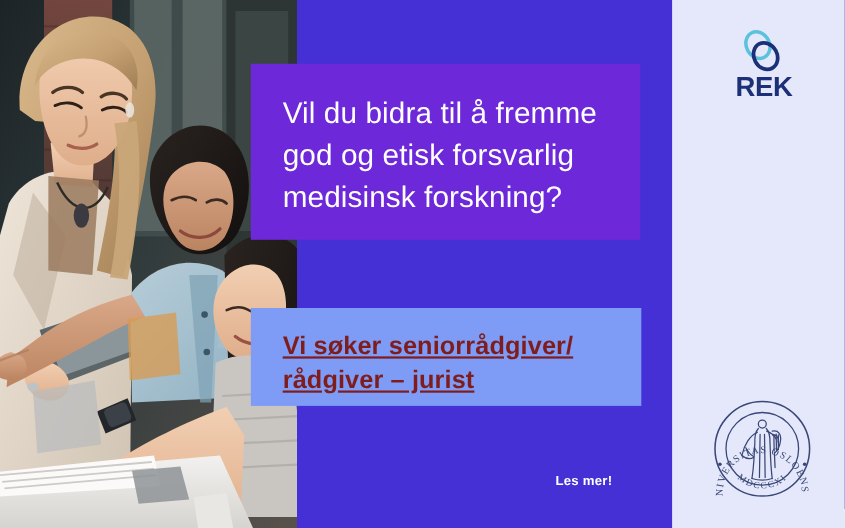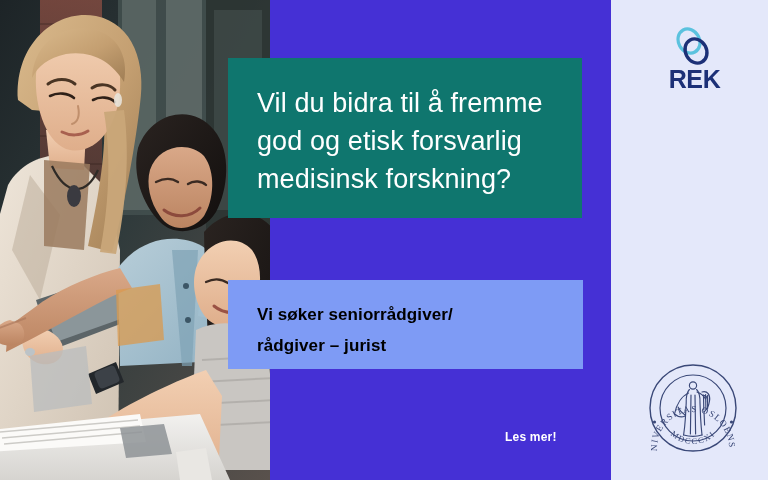--- a/index.html
+++ b/index.html
@@ -46,21 +46,21 @@
     height: 480px;
     background: #E4E8FA;
   }
 
   
   .headline-box {
     position: absolute;
     left: 228px; top: 58px;
     width: 354px;
     height: 160px;
-    background: #0f766e;
+    background: #6d28d9;
     box-sizing: border-box;
     padding: 26px 0 0 29px;
   }
   .headline-text {
     color: #ffffff;
     font-size: 27px;
     line-height: 38px;
     font-weight: 400;
     letter-spacing: 0.1px;
     white-space: pre-line;
@@ -69,26 +69,27 @@
   .subhead-box {
     position: absolute;
     left: 228px; top: 280px;
     width: 355px;
     height: 89px;
     background: #7E9BF5;
     box-sizing: border-box;
     padding: 19px 0 0 29px;
   }
   .subhead-text {
-    color: #000000;
-    font-size: 17px;
+    color: #7f1d1d;
+    font-size: 23px;
     line-height: 31px;
     font-weight: bold;
     letter-spacing: 0.1px;
     white-space: pre-line;
+    text-decoration: underline;
   }
 
   
   .cta {
     position: absolute;
     left: 505px; top: 430px;
     color: #ffffff;
     font-size: 12px;
     font-weight: bold;
     letter-spacing: 0.2px;

